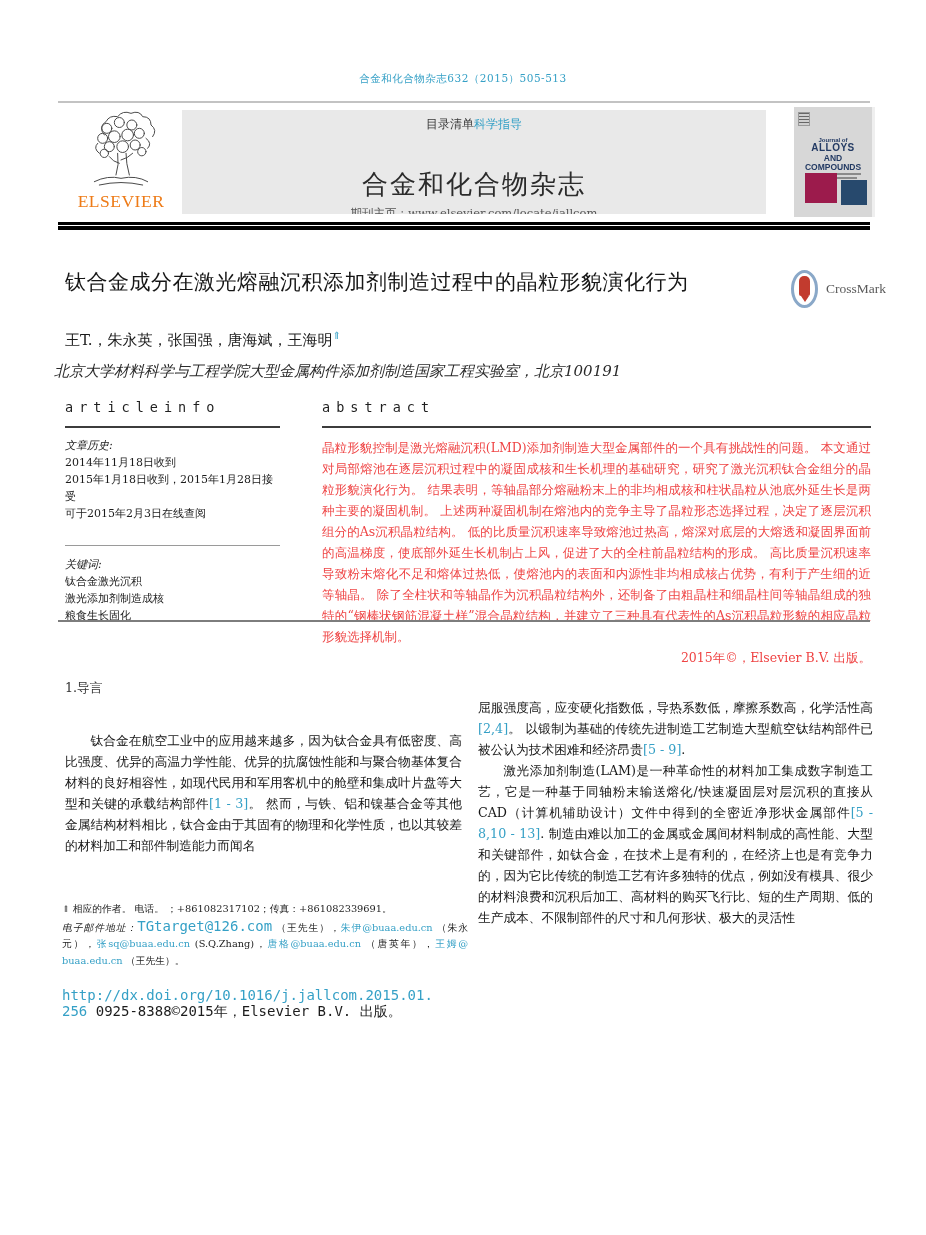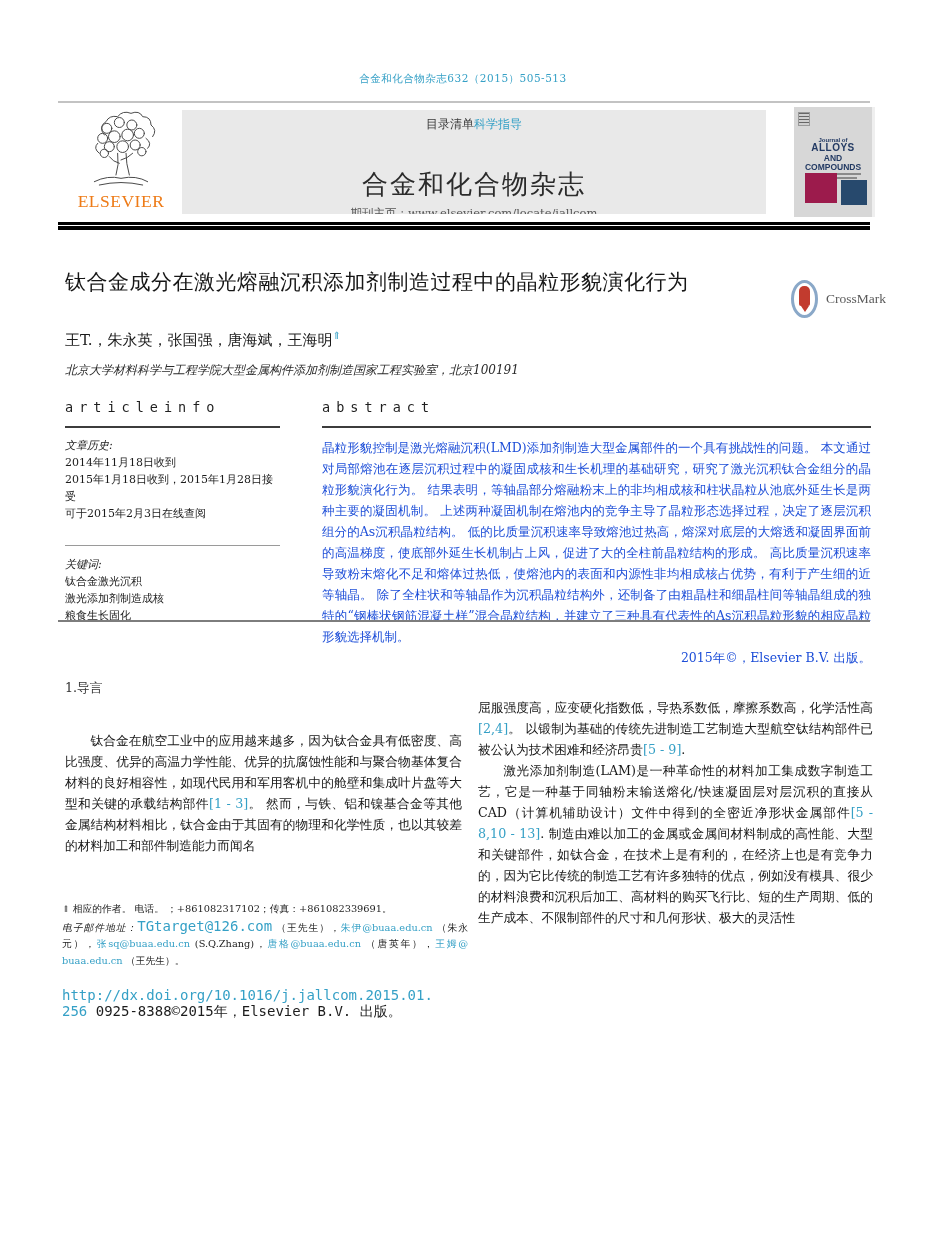--- a/index.html
+++ b/index.html
@@ -30,43 +30,43 @@
   .cover .ct1{font-size:6px;font-weight:bold;}
   .cover .ct2{font-size:10px;font-weight:bold;letter-spacing:.5px;}
   .cover .ct3{font-size:8.5px;font-weight:bold;}
   .cover .sub{height:2px;background:#8a8a8a;margin:1.5px auto 0 auto;}
   .cover .sq-maroon{position:absolute;left:16px;top:66px;width:32px;height:30px;background:#9c1b4c;}
   .cover .sq-navy{position:absolute;left:52px;top:73px;width:26px;height:25px;background:#27496d;}
   .blackbar{top:222px;left:58px;width:812px;height:8px;
             background:linear-gradient(#000 0 3px,#fff 3px 4.5px,#000 4.5px 100%);}
   
   .title{top:268px;left:65px;width:710px;font-size:21px;line-height:1.35;color:#161616;letter-spacing:.5px;}
-  .crossmark{top:280px;left:791px;width:100px;height:42px;}
+  .crossmark{top:270px;left:791px;width:100px;height:42px;}
   .cm-oval{position:absolute;left:0;top:0;width:27px;height:38px;border-radius:50%;
            border:3px solid #8aa8c8;background:#fff;box-sizing:border-box;}
   .cm-drop{position:absolute;left:8px;top:6px;width:11px;height:20px;border-radius:5px 5px 2px 2px;
            background:#c23b2e;}
   .cm-tip{position:absolute;left:10px;top:26px;width:0;height:0;border-left:4px solid transparent;
           border-right:4px solid transparent;border-top:6px solid #c23b2e;}
   .cm-text{position:absolute;left:35px;top:11px;font-size:13.5px;color:#5a5a5a;
            font-family:"Liberation Serif", serif;}
   .authors{top:330px;left:65px;width:700px;font-size:15px;color:#1a1a1a;}
   .authors sup{font-size:10px;}
-  .affil{top:362px;left:65px;width:750px;font-size:12px;font-style:italic;color:#2a2a2a;}
+  .affil{top:362px;left:54px;width:750px;font-size:15px;font-style:italic;color:#2a2a2a;}
   
   .sec-head{font-family:"DejaVu Sans Mono", monospace;font-size:13.5px;letter-spacing:6px;color:#1f1f1f;}
   .ai-head{top:399px;left:65px;}
   .ab-head{top:399px;left:322px;}
   .ai-rule{top:426px;left:65px;width:215px;height:2px;background:#3c3c3c;}
   .ab-rule{top:426px;left:322px;width:549px;height:1.5px;background:#3c3c3c;}
   .ai-col{top:437px;left:65px;width:218px;font-size:11px;line-height:17px;}
   .ai-label{font-style:italic;color:#222;}
   .ai-thinrule{top:545px;left:65px;width:215px;height:1px;background:#9a9a9a;}
   .kw-col{top:556px;left:65px;width:218px;font-size:11px;line-height:17px;}
-  .ab-col{top:437px;left:322px;width:549px;font-size:12.5px;line-height:21px;text-align:justify;color:#1d4ed8;}
+  .ab-col{top:437px;left:322px;width:549px;font-size:12.5px;line-height:21px;text-align:justify;color:#ef4444;}
   .ab-copy{text-align:right;margin-top:0;}
   .rule-mid{top:620px;left:58px;width:812px;height:2px;background:#7d7d7d;}
   
   .bodytext{font-size:12.7px;line-height:21px;text-align:justify;color:#161616;}
   .sec1-head{top:680px;left:65px;font-size:12.7px;color:#333;}
   .col-left{top:730px;left:65px;width:397px;}
   .col-right{top:697px;left:478px;width:395px;}
   .col-right p,.col-left p{margin:0;}
   .indent{text-indent:2em;}
   

